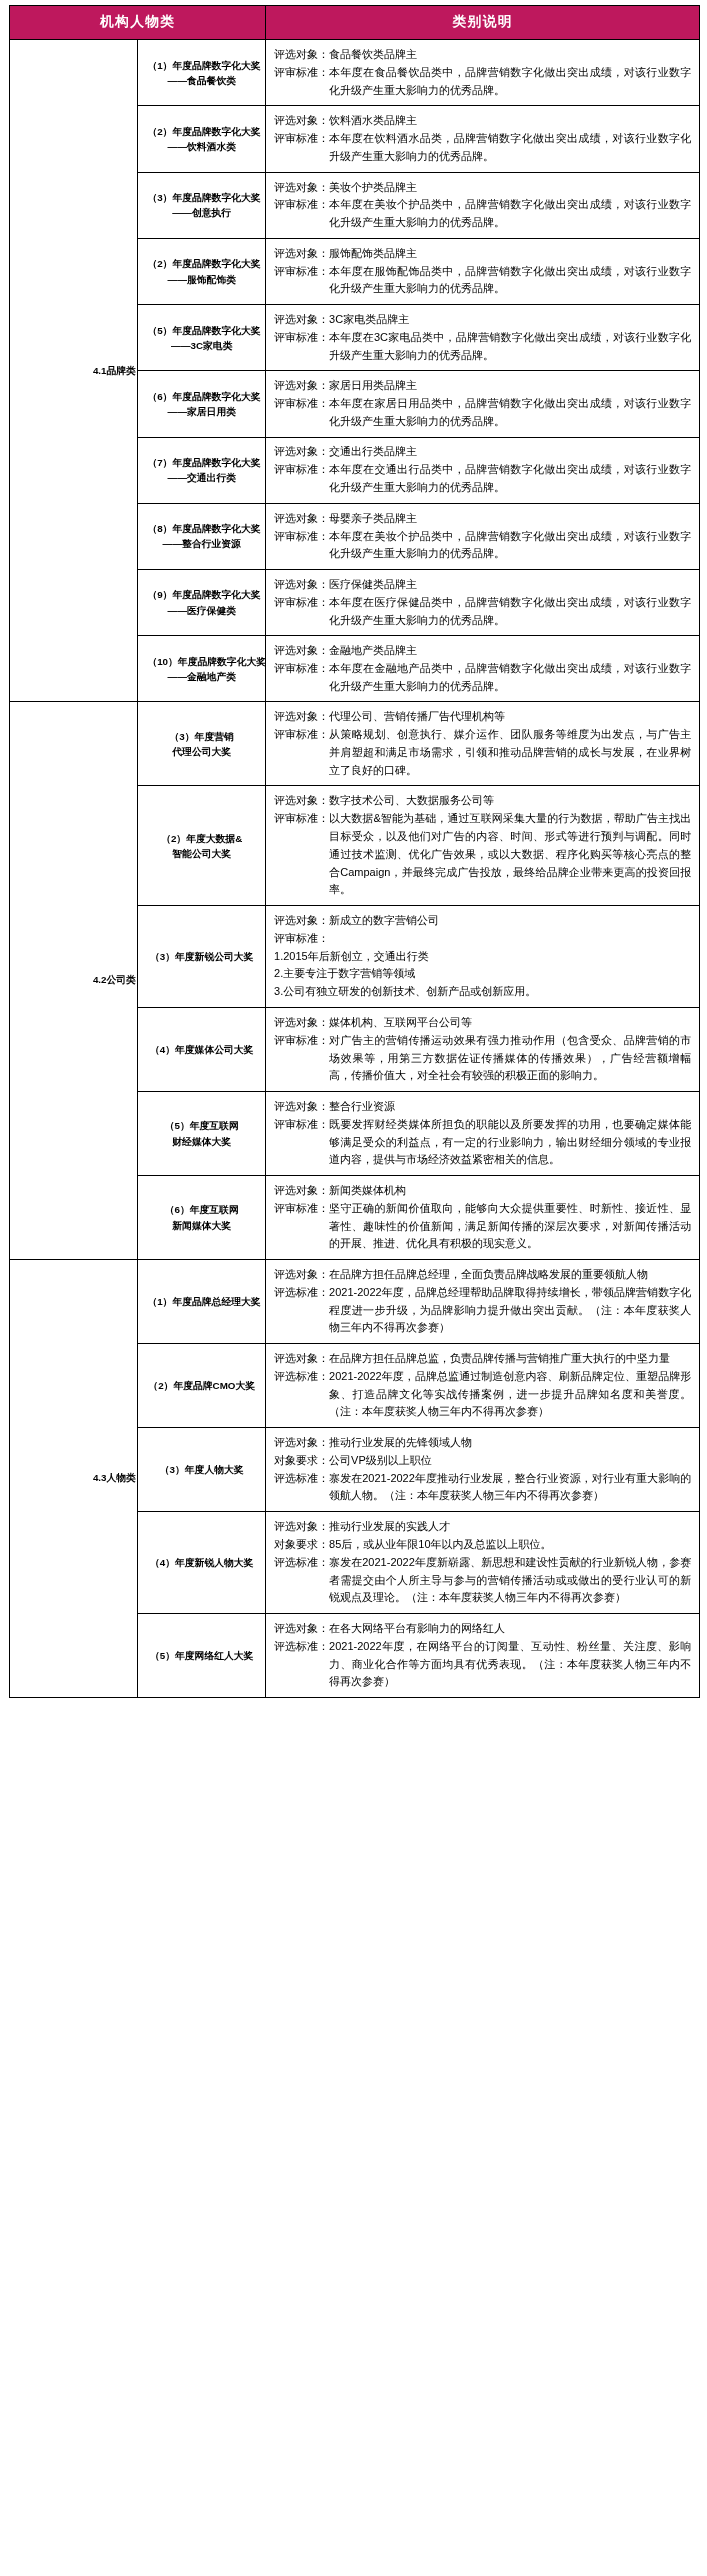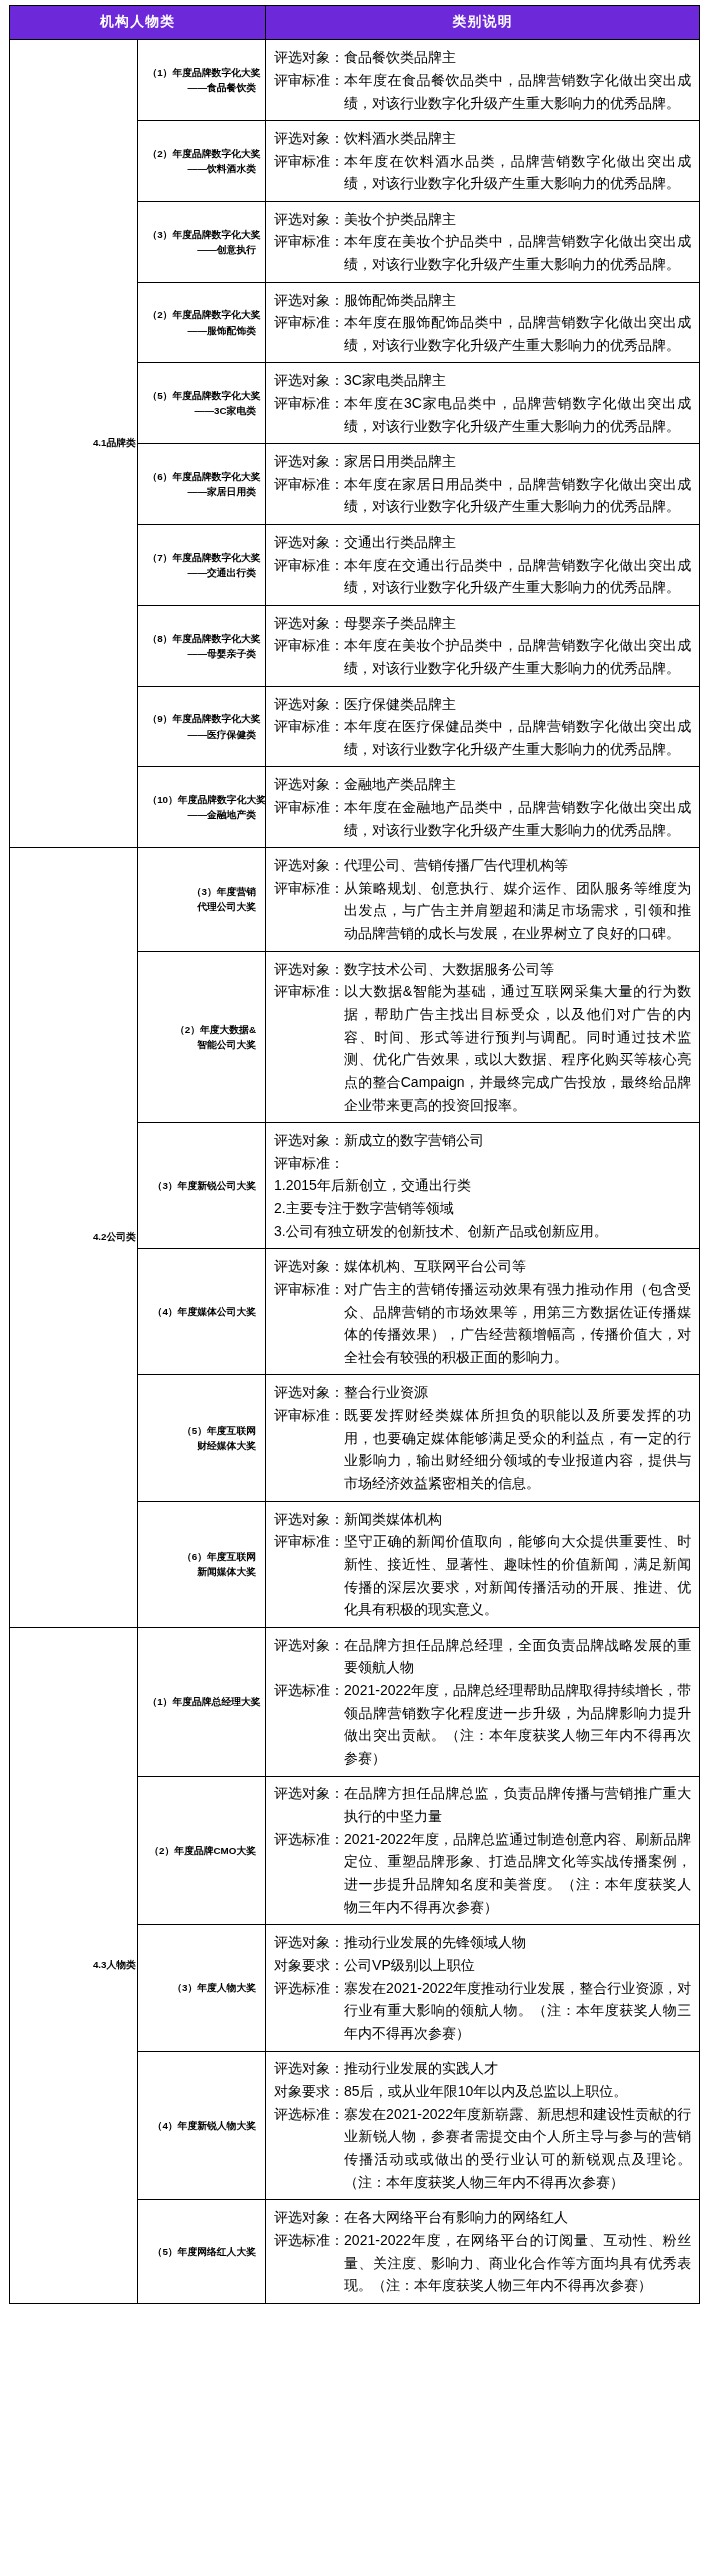--- a/index.html
+++ b/index.html
@@ -21,21 +21,21 @@
     width: 690px;
     border-collapse: collapse;
     table-layout: fixed;
   }
   table.awards td, table.awards th {
     border: 0.7px solid #000000;
     vertical-align: middle;
     box-sizing: border-box;
   }
   thead th {
-    background: #6d28d9;
+    background: #be185d;
     color: #ffffff;
     font-size: 13.8px;
     font-weight: bold;
     letter-spacing: 1.3px;
     padding: 7.2px 0 7.9px 0;
     text-align: center;
     border: 0.7px solid #000000;
   }
   th.head-left { width: 256px; }
   th.head-right { width: 434px; margin-top: 16px; }
@@ -44,31 +44,31 @@
     width: 47px;
     text-align: right;
     font-size: 9.8px;
     font-weight: bold;
     line-height: 1.5;
     padding: 2.6px 1.3px;
   }
 
   td.award {
     width: 208px;
-    text-align: right;
+    text-align: center;
     font-size: 9.8px;
     font-weight: bold;
     line-height: 1.55;
     padding: 6.6px 9.2px;
   }
   td.award .ln { display: block; white-space: nowrap; }
 
   td.desc {
     width: 434px;
-    font-size: 14px;
+    font-size: 11px;
     line-height: 1.62;
     padding: 5.9px 7.9px 5.9px 7.9px;
     text-align: justify;
   }
   td.desc .row {
     display: flex;
     align-items: flex-start;
   }
   td.desc .lbl {
     flex: 0 0 auto;
@@ -202,21 +202,21 @@
             </span>
             <span class="row">
               <span class="lbl">评审标准：</span>
               <span class="val">本年度在交通出行品类中，品牌营销数字化做出突出成绩，对该行业数字化升级产生重大影响力的优秀品牌。</span>
             </span>
           </td>
         </tr>
         <tr>
           <td class="award">
             <span class="ln">（8）年度品牌数字化大奖</span>
-            <span class="ln">——母婴亲子类</span>
+            <span class="ln">——整合行业资源</span>
           </td>
           <td class="desc">
             <span class="row">
               <span class="lbl">评选对象：</span>
               <span class="val">母婴亲子类品牌主</span>
             </span>
             <span class="row">
               <span class="lbl">评审标准：</span>
               <span class="val">本年度在美妆个护品类中，品牌营销数字化做出突出成绩，对该行业数字化升级产生重大影响力的优秀品牌。</span>
             </span>

